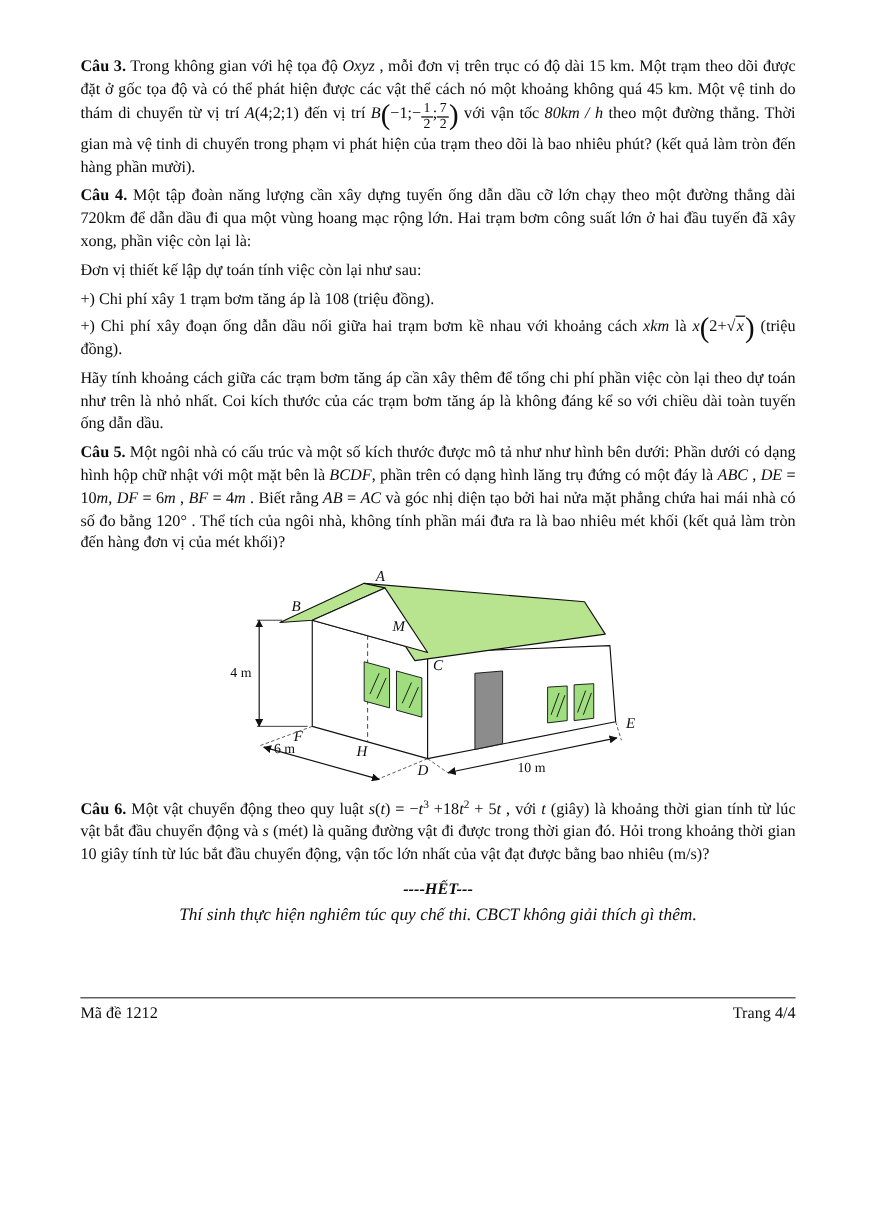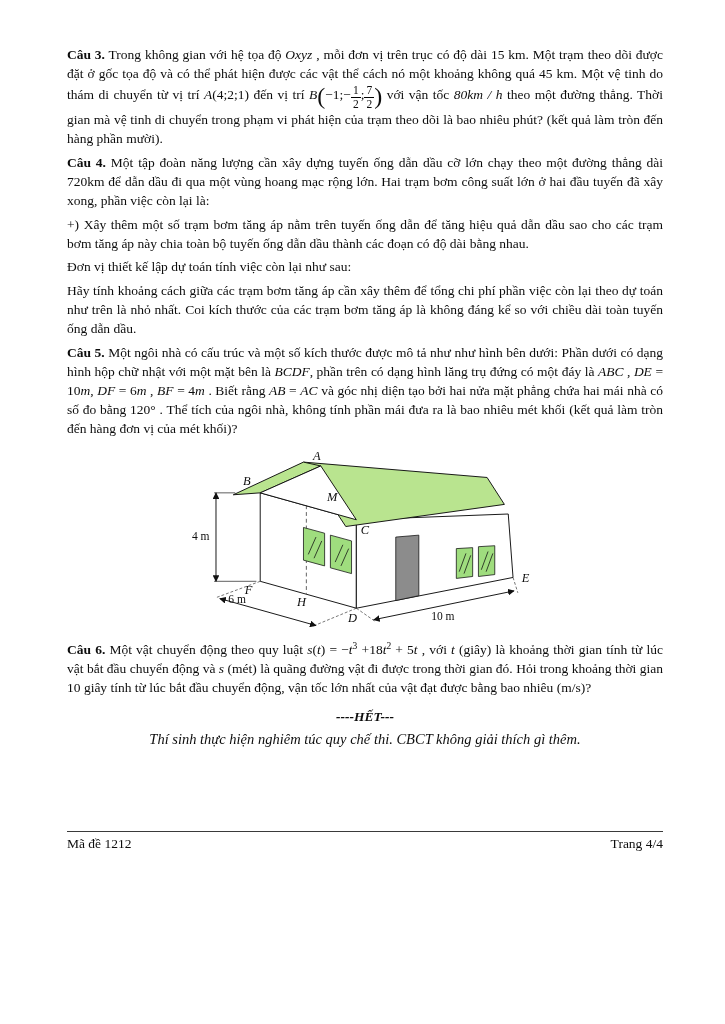--- a/index.html
+++ b/index.html
@@ -28,22 +28,23 @@
   .dimlabel{font-size:12px;fill:#0d0d0d;}
 </style>
 </head>
 <body>
 
 <div class="page">
 
   <div class="doc">
       <p><span class="b">Câu 3.</span><span class="n">  Trong không gian với hệ tọa độ </span><span class="i">Oxyz</span><span class="n"> , mỗi đơn vị trên trục có độ dài 15 km. Một trạm theo dõi được đặt ở gốc tọa độ và có thể phát hiện được các vật thể cách nó một khoảng không quá 45 km. Một vệ tinh do thám di chuyển từ vị trí </span><span class="i">A</span><span class="n">(4;2;1)</span><span class="n"> đến vị trí </span><span class="i">B</span><span class="bp">(</span><span class="n">−1;−</span><span class="frac"><span class="fn">1</span><span class="fd">2</span></span><span class="n">;</span><span class="frac"><span class="fn">7</span><span class="fd">2</span></span><span class="bp">)</span><span class="n"> với vận tốc </span><span class="i">80km / h</span><span class="n"> theo một đường thẳng. Thời gian mà vệ tinh di chuyển trong phạm vi phát hiện của trạm theo dõi là bao nhiêu phút? (kết quả làm tròn đến hàng phần mười).</span></p>
       <p><span class="b">Câu 4.</span><span class="n">  Một tập đoàn năng lượng cần xây dựng tuyến ống dẫn dầu cỡ lớn chạy theo một đường thẳng dài 720km để dẫn dầu đi qua một vùng hoang mạc rộng lớn. Hai trạm bơm công suất lớn ở hai đầu tuyến đã xây xong, phần việc còn lại là:</span></p>
-      <p><span class="n">+) Xây thêm một số trạm bơm tăng áp nằm trên tuyến ống dẫn để tăng hiệu quả dẫn dầu sao cho các trạm bơm tăng áp này chia toàn bộ tuyến ống dẫn dầu thành các đoạn có độ dài bằng nhau.</span></p>
       <p><span class="n">Đơn vị thiết kế lập dự toán tính việc còn lại như sau:</span></p>
+      <p><span class="n">+) Chi phí xây 1 trạm bơm tăng áp là 108 (triệu đồng).</span></p>
+      <p><span class="n">+) Chi phí xây đoạn ống dẫn dầu nối giữa hai trạm bơm kề nhau với khoảng cách </span><span class="i">xkm</span><span class="n"> là </span><span class="i">x</span><span class="bp">(</span><span class="n">2+</span><span class="sq">√<span class="rad">x</span></span><span class="bp">)</span><span class="n"> (triệu đồng).</span></p>
       <p><span class="n">Hãy tính khoảng cách giữa các trạm bơm tăng áp cần xây thêm để tổng chi phí phần việc còn lại theo dự toán như trên là nhỏ nhất. Coi kích thước của các trạm bơm tăng áp là không đáng kể so với chiều dài toàn tuyến ống dẫn dầu.</span></p>
       <p><span class="b">Câu 5.</span><span class="n">  Một ngôi nhà có cấu trúc và một số kích thước được mô tả như như hình bên dưới: Phần dưới có dạng hình hộp chữ nhật với một mặt bên là </span><span class="i">BCDF</span><span class="n">,  phần trên có dạng hình lăng trụ đứng có một đáy là </span><span class="i">ABC</span><span class="n"> , </span><span class="i">DE</span><span class="n"> = 10</span><span class="i">m</span><span class="n">, </span><span class="i">DF</span><span class="n"> = 6</span><span class="i">m</span><span class="n"> , </span><span class="i">BF</span><span class="n"> = 4</span><span class="i">m</span><span class="n"> . Biết rằng </span><span class="i">AB</span><span class="n"> = </span><span class="i">AC</span><span class="n"> và góc nhị diện tạo bởi hai nửa mặt phẳng chứa hai mái nhà có số đo bằng 120° . Thể tích của ngôi nhà, không tính phần mái đưa ra là bao nhiêu mét khối (kết quả làm tròn đến hàng đơn vị của mét khối)?</span></p>
       <div class="fig">
     <svg width="348" height="186" viewBox="0 0 362 192">
       <defs>
         <marker id="ar" viewBox="0 0 10 10" refX="9" refY="5" markerWidth="7" markerHeight="7" orient="auto-start-reverse">
           <path d="M0,0 L10,5 L0,10 z" fill="#111"></path>
         </marker>
       </defs>
 

